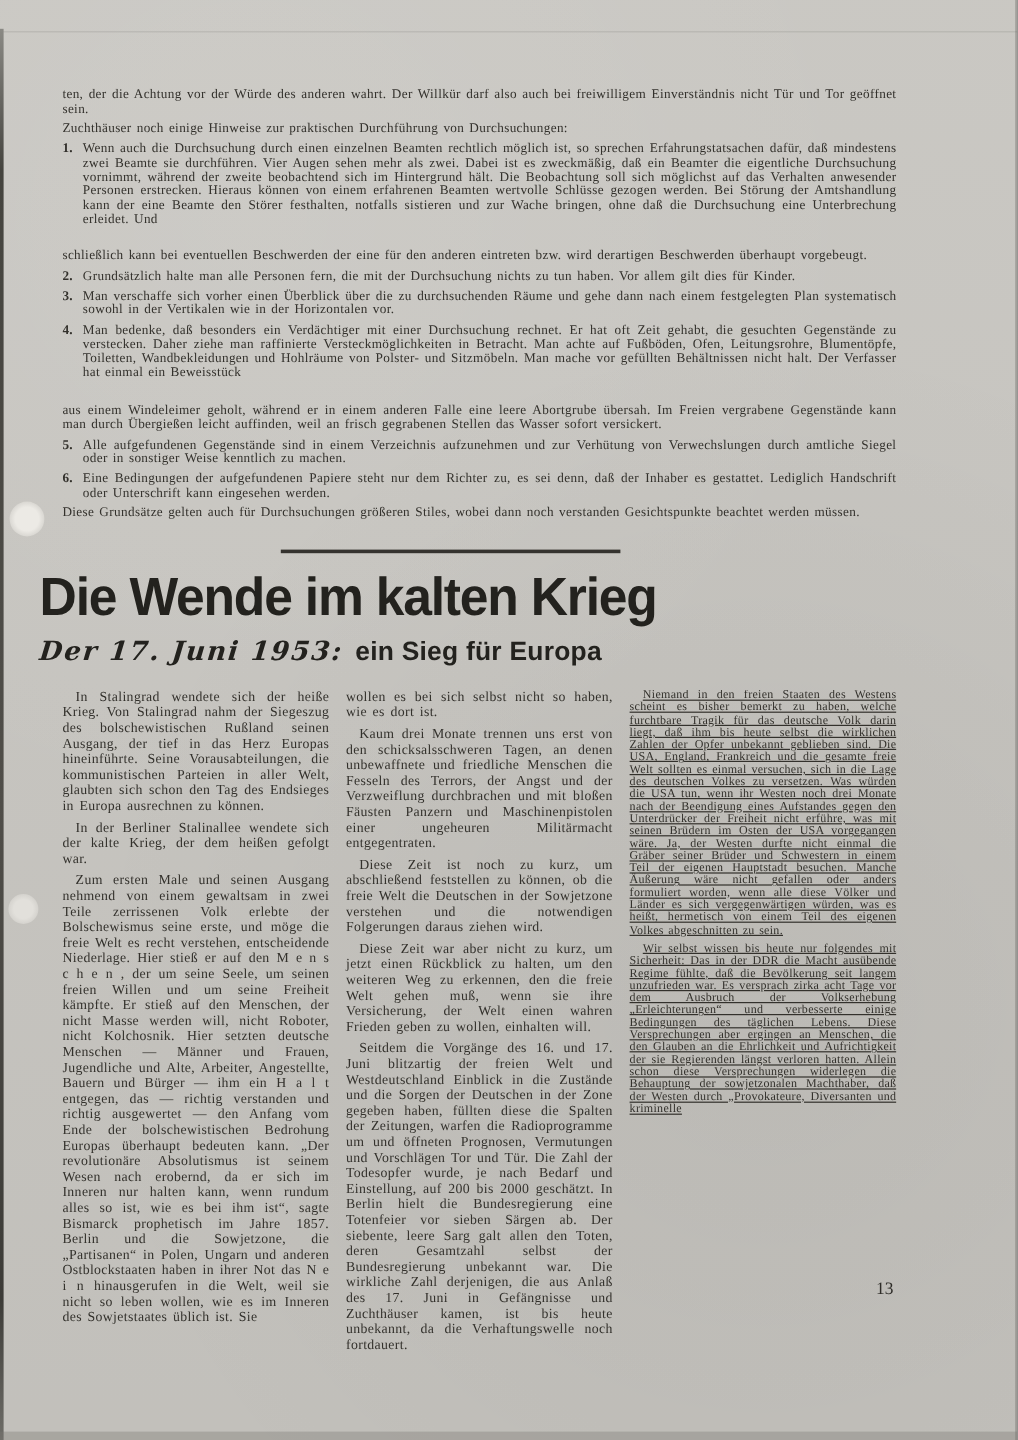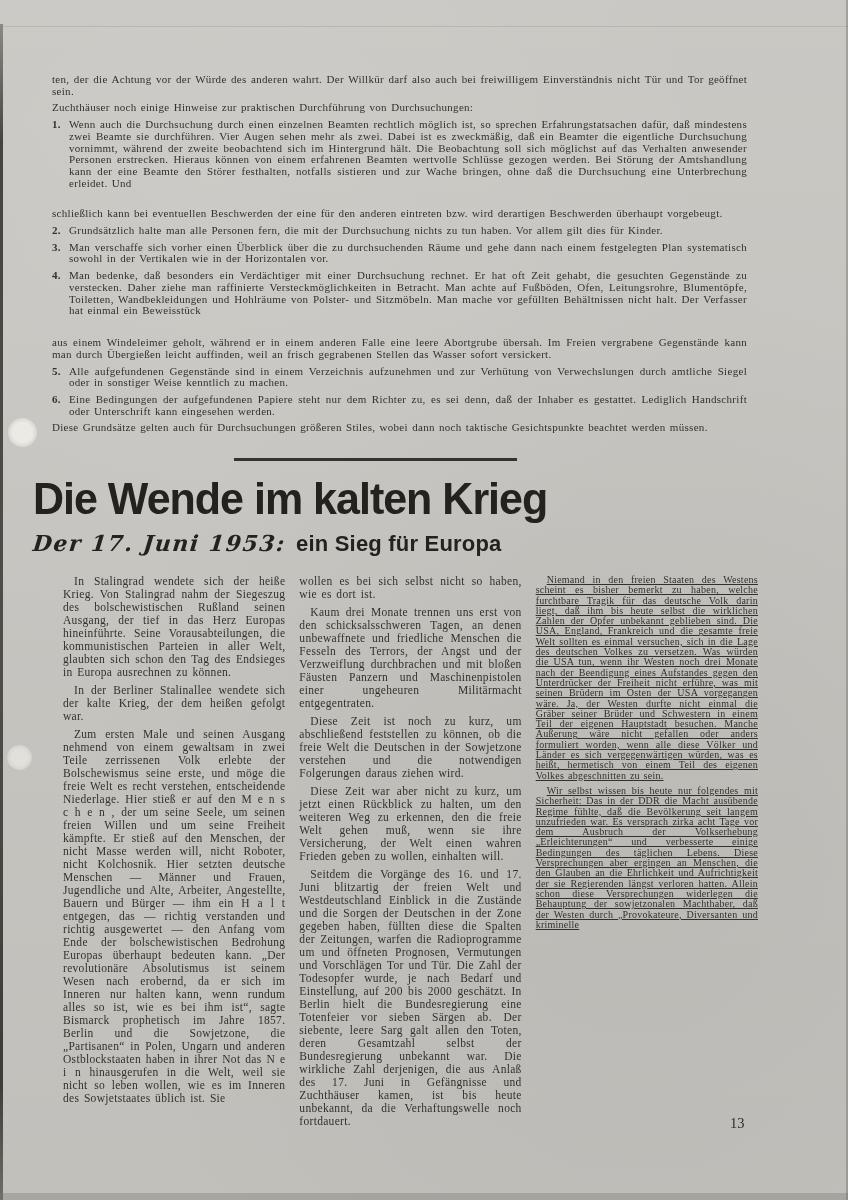--- a/index.html
+++ b/index.html
@@ -25,21 +25,21 @@
     background:radial-gradient(circle, #eceae5 48%, #d8d6d1 72%, rgba(216,214,209,0) 100%); }
   .hole-2 { left:7px; top:745px; width:25px; height:25px;
     background:radial-gradient(circle, #e2e0db 45%, rgba(214,212,207,0) 100%); }
 
   .cols { position:absolute; left:52px; width:695px; display:flex; gap:14px; overflow:hidden; }
   .col { flex:1 1 0; text-align:justify; }
 
   .cols.top { top:74px; height:378px;flex-direction:column; }
   .cols.top .col { font-size:11px; line-height:11.7px; letter-spacing:.3px; word-spacing:1.2px; }
 
-  .cols.main { top:575px; height:566px;margin-left:11px; }
+  .cols.main { top:575px; height:566px; }
   .cols.main .col-1, .cols.main .col-2 { font-size:11.5px; line-height:13px; letter-spacing:.3px; word-spacing:1.5px; }
   .cols.main .col-3 { font-size:10px; line-height:10.3px; letter-spacing:.25px; word-spacing:1px;text-decoration:underline; }
 
   .para { text-indent:11px; margin-bottom:5px; }
   .para.noindent { text-indent:0; }
   .item { display:flex; margin-bottom:5px; }
   .item .num { flex:0 0 17px; font-weight:bold; }
   .item .itext { flex:1 1 auto; text-align:justify; }
 
   .divider { position:absolute; left:234px; top:458px; width:283px; height:3px; background:#35332f; }
@@ -51,21 +51,21 @@
     transform:scaleY(1.04);
   }
   .headline .sub { margin-top:10px; font-size:22px; color:#23221e; white-space:nowrap; }
   .headline .script {
     font-family:"DejaVu Serif", serif; font-style:italic; font-weight:700;
     letter-spacing:1.5px; display:inline-block; transform:skewX(-6deg);
     margin-right:10px;
   }
   .headline .subbold { font-family:"Liberation Sans", sans-serif; font-weight:700; letter-spacing:.2px; }
 
-  .pagenum { position:absolute; left:730px; top:1115px; font-size:14.5px; color:#2e2c28; }
+  .pagenum { position:absolute; left:730px; top:1066px; font-size:14.5px; color:#2e2c28; }
 </style>
 </head>
 <body>
 
 <div class="page" style="background-color: rgb(200, 198, 193); color: rgb(51, 49, 44);">
   <div class="seam-top"></div>
   <div class="edge-left"></div>
   <div class="edge-right"></div>
   <div class="edge-bottom"></div>
   <div class="hole hole-1"></div>
@@ -98,21 +98,21 @@
     <div class="col col-3">
         <p class="para noindent">aus einem Windeleimer geholt, während er in einem anderen Falle eine leere Abortgrube übersah. Im Freien vergrabene Gegenstände kann man durch Übergießen leicht auffinden, weil an frisch gegrabenen Stellen das Wasser sofort versickert.</p>
         <div class="item">
           <span class="num">5.</span>
           <p class="itext">Alle aufgefundenen Gegenstände sind in einem Verzeichnis aufzunehmen und zur Verhütung von Verwechslungen durch amtliche Siegel oder in sonstiger Weise kenntlich zu machen.</p>
         </div>
         <div class="item">
           <span class="num">6.</span>
           <p class="itext">Eine Bedingungen der aufgefundenen Papiere steht nur dem Richter zu, es sei denn, daß der Inhaber es gestattet. Lediglich Handschrift oder Unterschrift kann eingesehen werden.</p>
         </div>
-        <p class="para noindent">Diese Grundsätze gelten auch für Durchsuchungen größeren Stiles, wobei dann noch taktische Gesichtspunkte beachtet werden müssen.</p>
+        <p class="para noindent">Diese Grundsätze gelten auch für Durchsuchungen größeren Stiles, wobei dann noch verstanden Gesichtspunkte beachtet werden müssen.</p>
       </div>
   </section>
 
   <div class="divider"></div>
 
   <header class="headline">
     <h1 style="color: rgb(35, 34, 30);">Die Wende im kalten Krieg</h1>
     <p class="sub">
       <span class="script">Der 17. Juni 1953:</span><span class="subbold">ein Sieg für Europa</span>
     </p>

